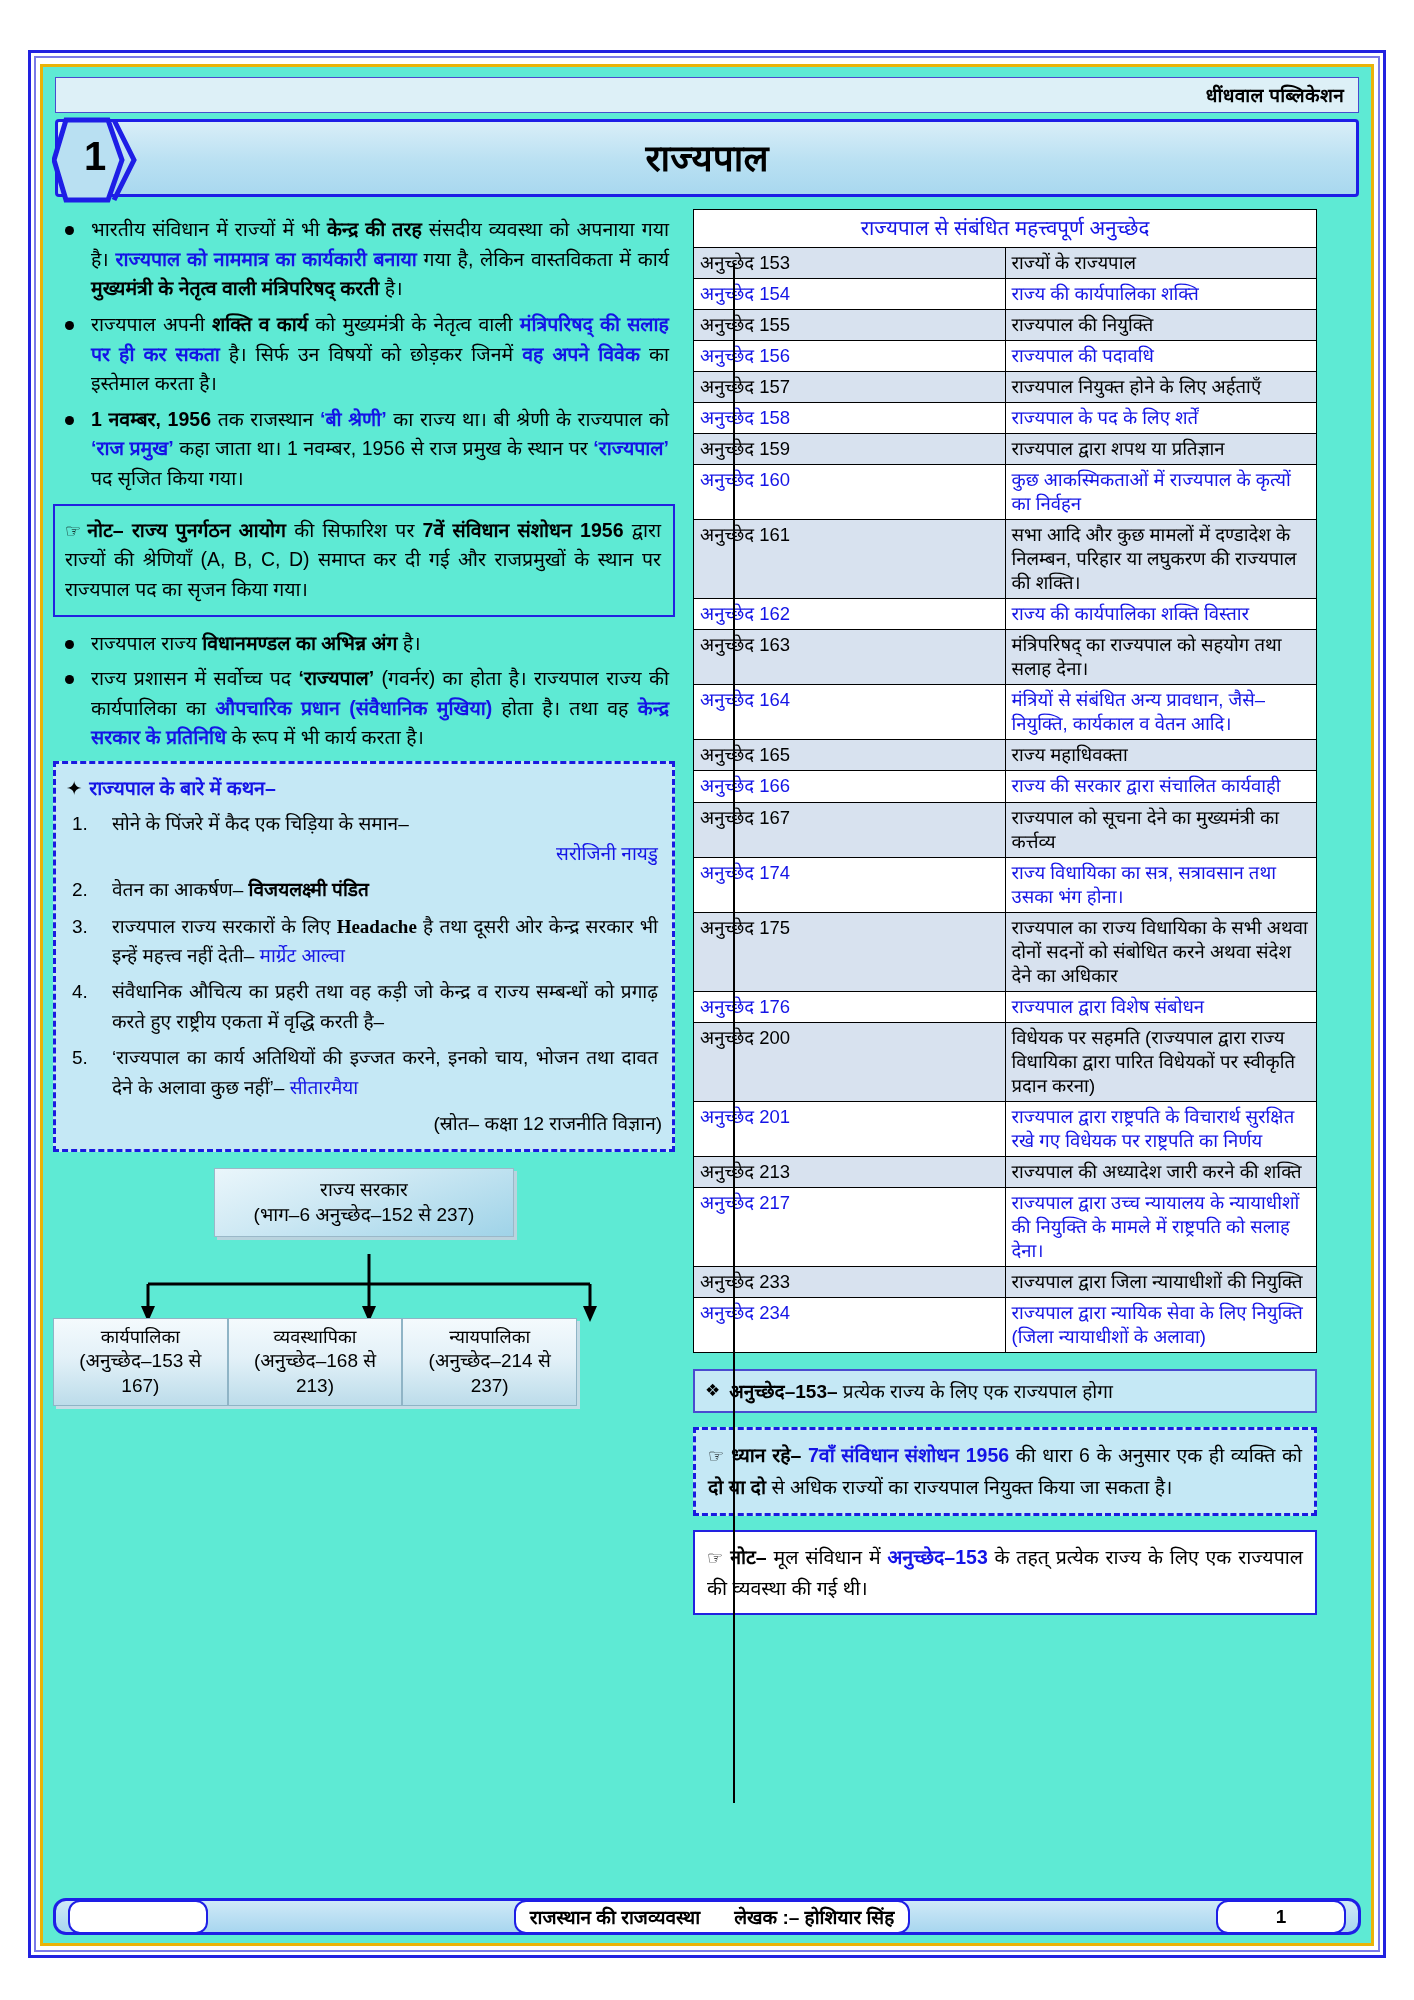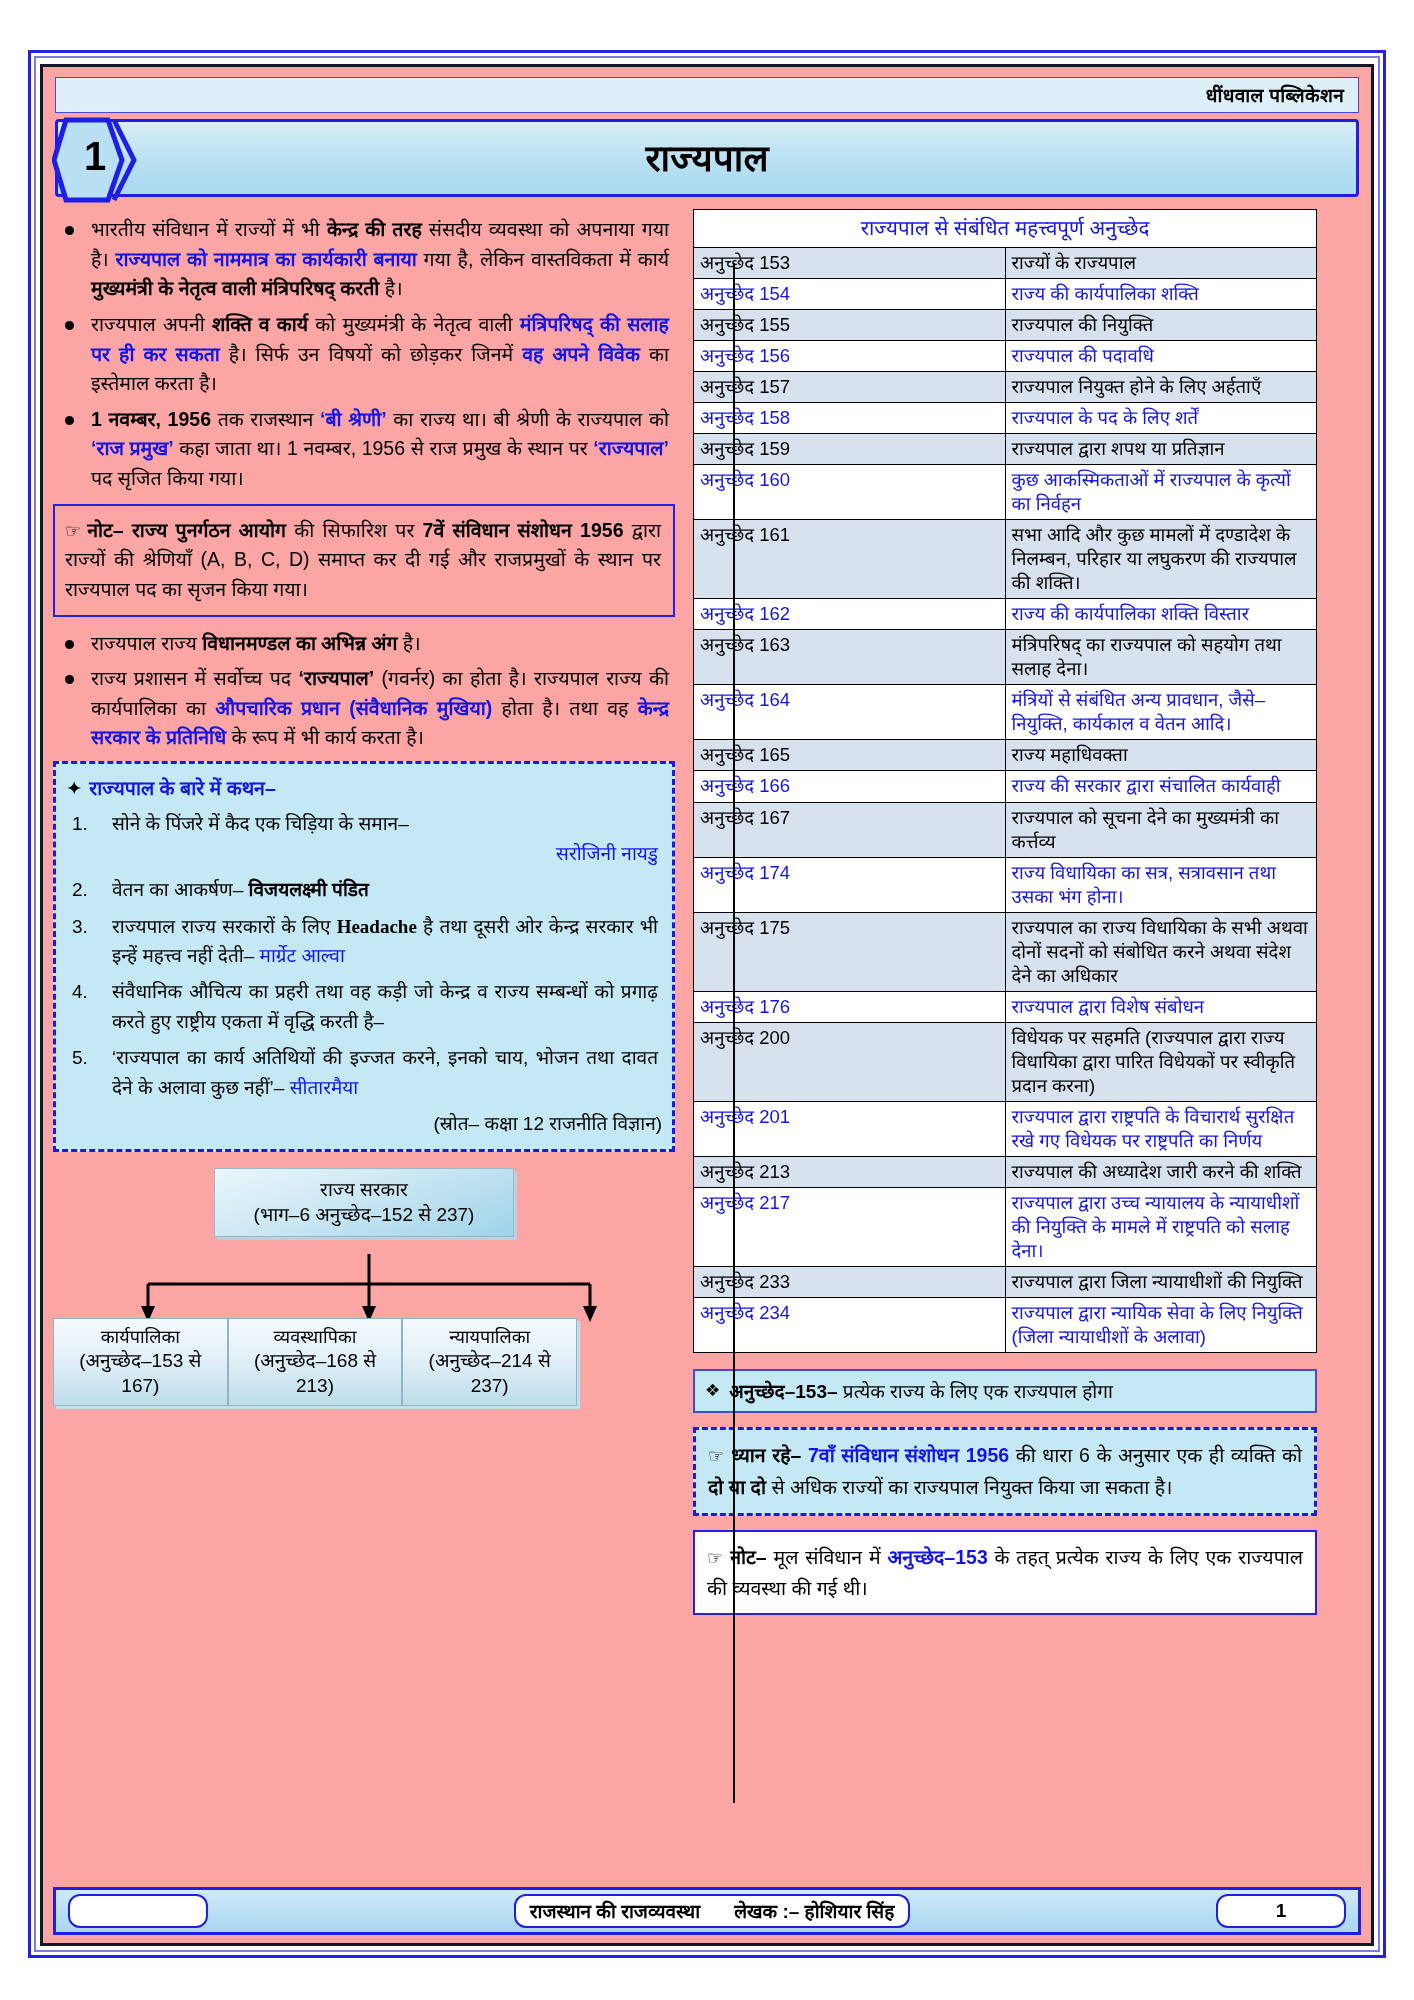--- a/index.html
+++ b/index.html
@@ -24,22 +24,22 @@
     background: #fff;
   }
   .page-outer2 {
     position: absolute;
     left: 34px; top: 56px; right: 34px; bottom: 48px;
     border: 2px solid #7a7ae8;
   }
   .page-inner {
     position: absolute;
     left: 40px; top: 64px; right: 40px; bottom: 54px;
-    border: 3px solid #0f172a;
-    background: #fca5a5;
+    border: 3px solid #eab308;
+    background: #5eead4;
     overflow: hidden;
   }
 
   .content {
     position: absolute;
     left: 0; top: 0; right: 0; bottom: 0;
     padding: 6px 10px 0 10px;
   }
 
   
@@ -256,23 +256,23 @@
     position: absolute;
     left: 690px; top: 196px;
     width: 2px; height: 1540px;
     background: #000;
   }
 
   
   .footer {
     position: absolute;
     left: 10px; right: 10px; bottom: 8px;
-    height: 48px;
+    height: 37px;
     border: 3px solid #1e1ee6;
-    border-radius: 0;
+    border-radius: 13px;
     background: linear-gradient(180deg,#cfe9f7 0%,#a8d6ef 100%);
     display: flex; align-items: center;
     padding: 0 12px;
     gap: 10px;
   }
   .foot-pill {
     border: 2px solid #1e1ee6;
     border-radius: 12px;
     background: #fff;
     height: 34px;

